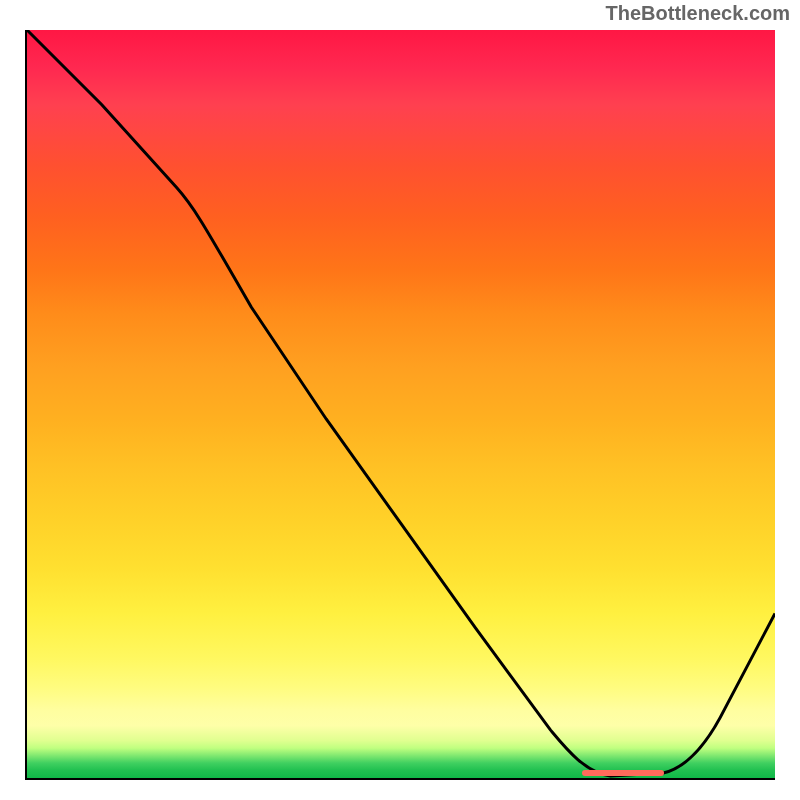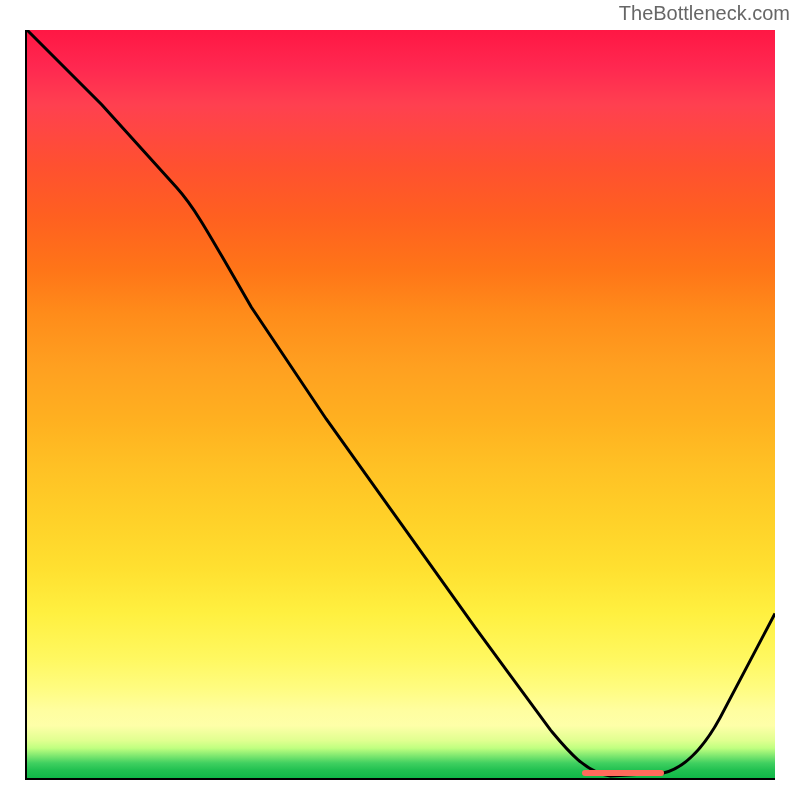--- a/index.html
+++ b/index.html
@@ -15,21 +15,21 @@
       position: relative;
       font-family: Arial, sans-serif;
     }
     
     .watermark {
       position: absolute;
       top: 2px;
       right: 10px;
       font-size: 20px;
       color: #666;
-      font-weight: normal;
+      font-weight: bold;
     }
     
     .chart-area {
       position: absolute;
       top: 30px;
       left: 25px;
       width: 750px;
       height: 750px;
       border-left: 2px solid #000;
       border-bottom: 2px solid #000;

